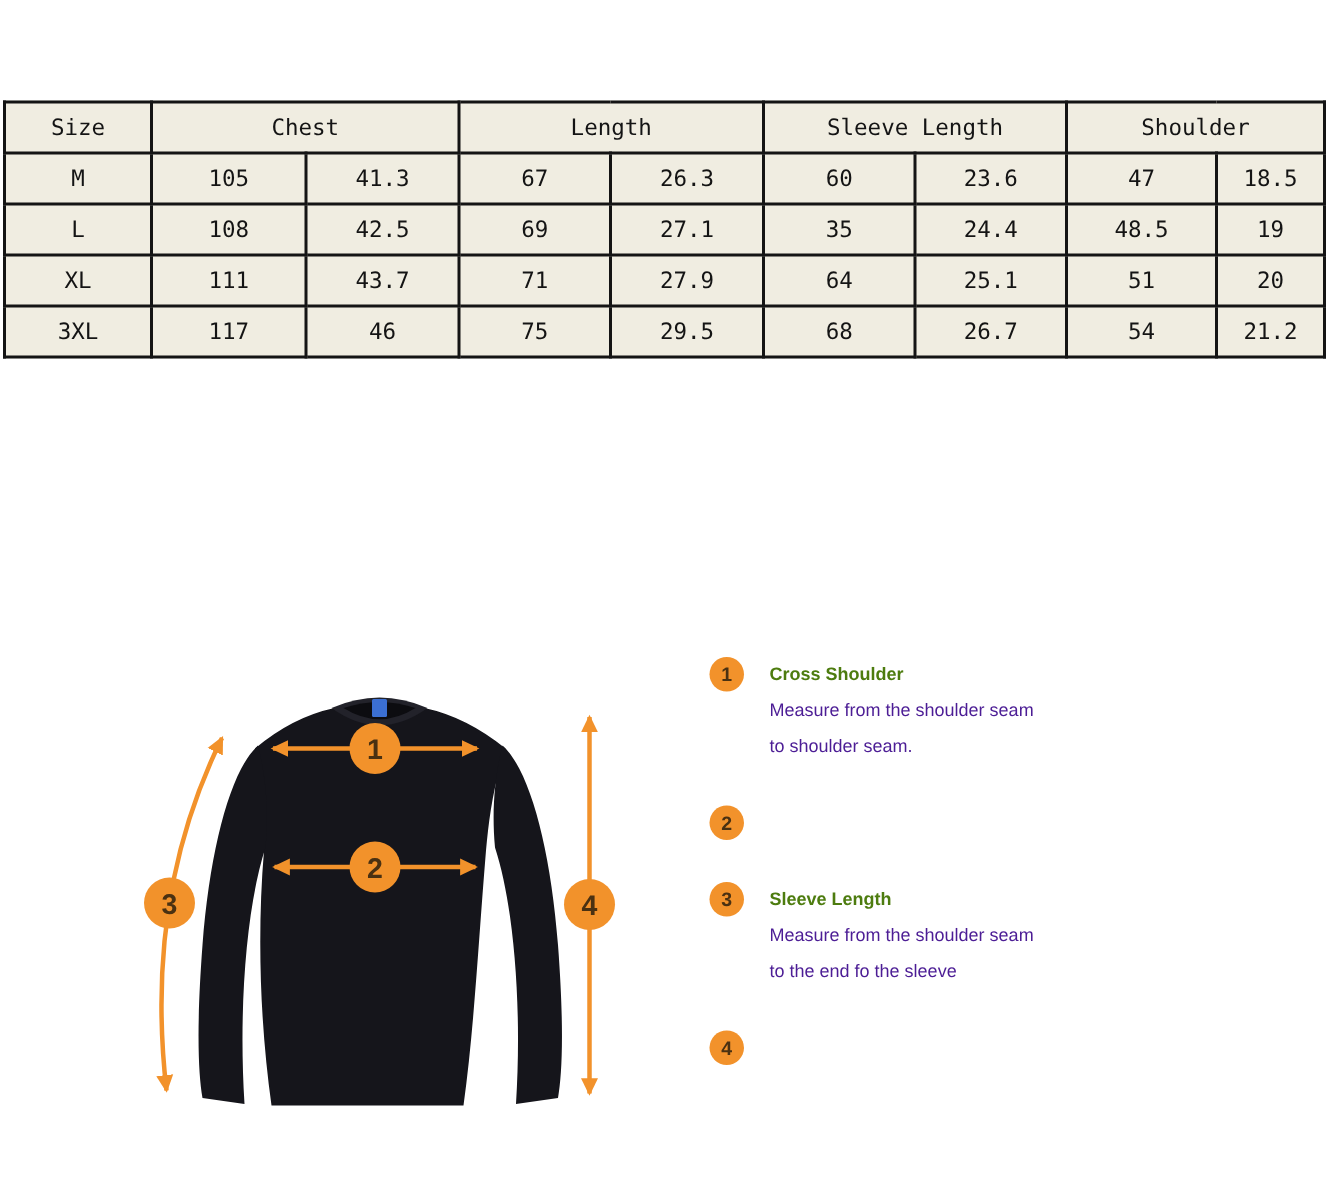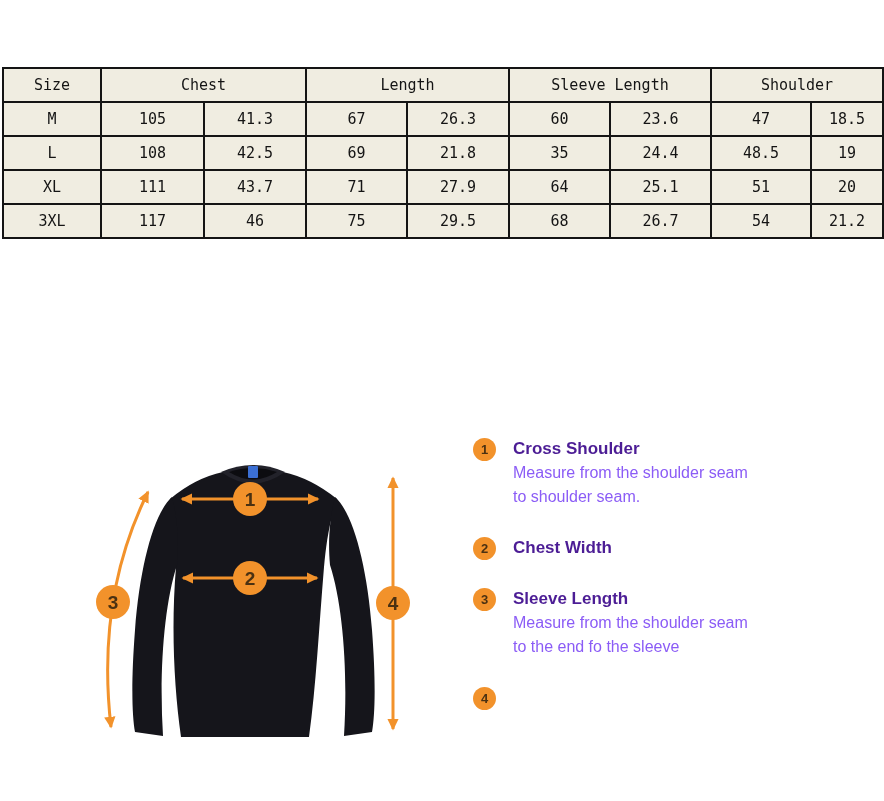--- a/index.html
+++ b/index.html
@@ -69,28 +69,28 @@
     color: #4A3112;
     font-size: 13px;
     font-weight: bold;
     display: flex;
     align-items: center;
     justify-content: center;
     margin-top: 1px;
     margin-right: 17px;
   }
   .legend-title {
-    font-size: 17px;
+    font-size: 12px;
     font-weight: bold;
+    color: #4d7c0f;
+    line-height: 24px;
+  }
+  .legend-desc {
+    font-size: 12px;
     color: #4c1d95;
-    line-height: 24px;
-  }
-  .legend-desc {
-    font-size: 16px;
-    color: #8b5cf6;
     line-height: 24px;
     white-space: pre-line;
   }
 </style>
 </head>
 <body>
 
 <div class="stage">
 
   <table class="size-table">
@@ -122,21 +122,21 @@
       <td>60</td>
       <td>23.6</td>
       <td>47</td>
       <td>18.5</td>
     </tr>
     <tr>
       <td>L</td>
       <td>108</td>
       <td>42.5</td>
       <td>69</td>
-      <td>21.8</td>
+      <td>27.1</td>
       <td>35</td>
       <td>24.4</td>
       <td>48.5</td>
       <td>19</td>
     </tr>
     <tr>
       <td>XL</td>
       <td>111</td>
       <td>43.7</td>
       <td>71</td>
@@ -221,21 +221,20 @@
       <div>
         <div class="legend-title">Cross Shoulder</div>
         <div class="legend-desc">Measure from the shoulder seam
 to shoulder seam.</div>
       </div>
     </div>
 
     <div class="legend-item">
       <div class="legend-badge">2</div>
       <div>
-        <div class="legend-title">Chest Width</div>
       </div>
     </div>
 
     <div class="legend-item">
       <div class="legend-badge">3</div>
       <div>
         <div class="legend-title">Sleeve Length</div>
         <div class="legend-desc">Measure from the shoulder seam
 to the end fo the sleeve</div>
       </div>

